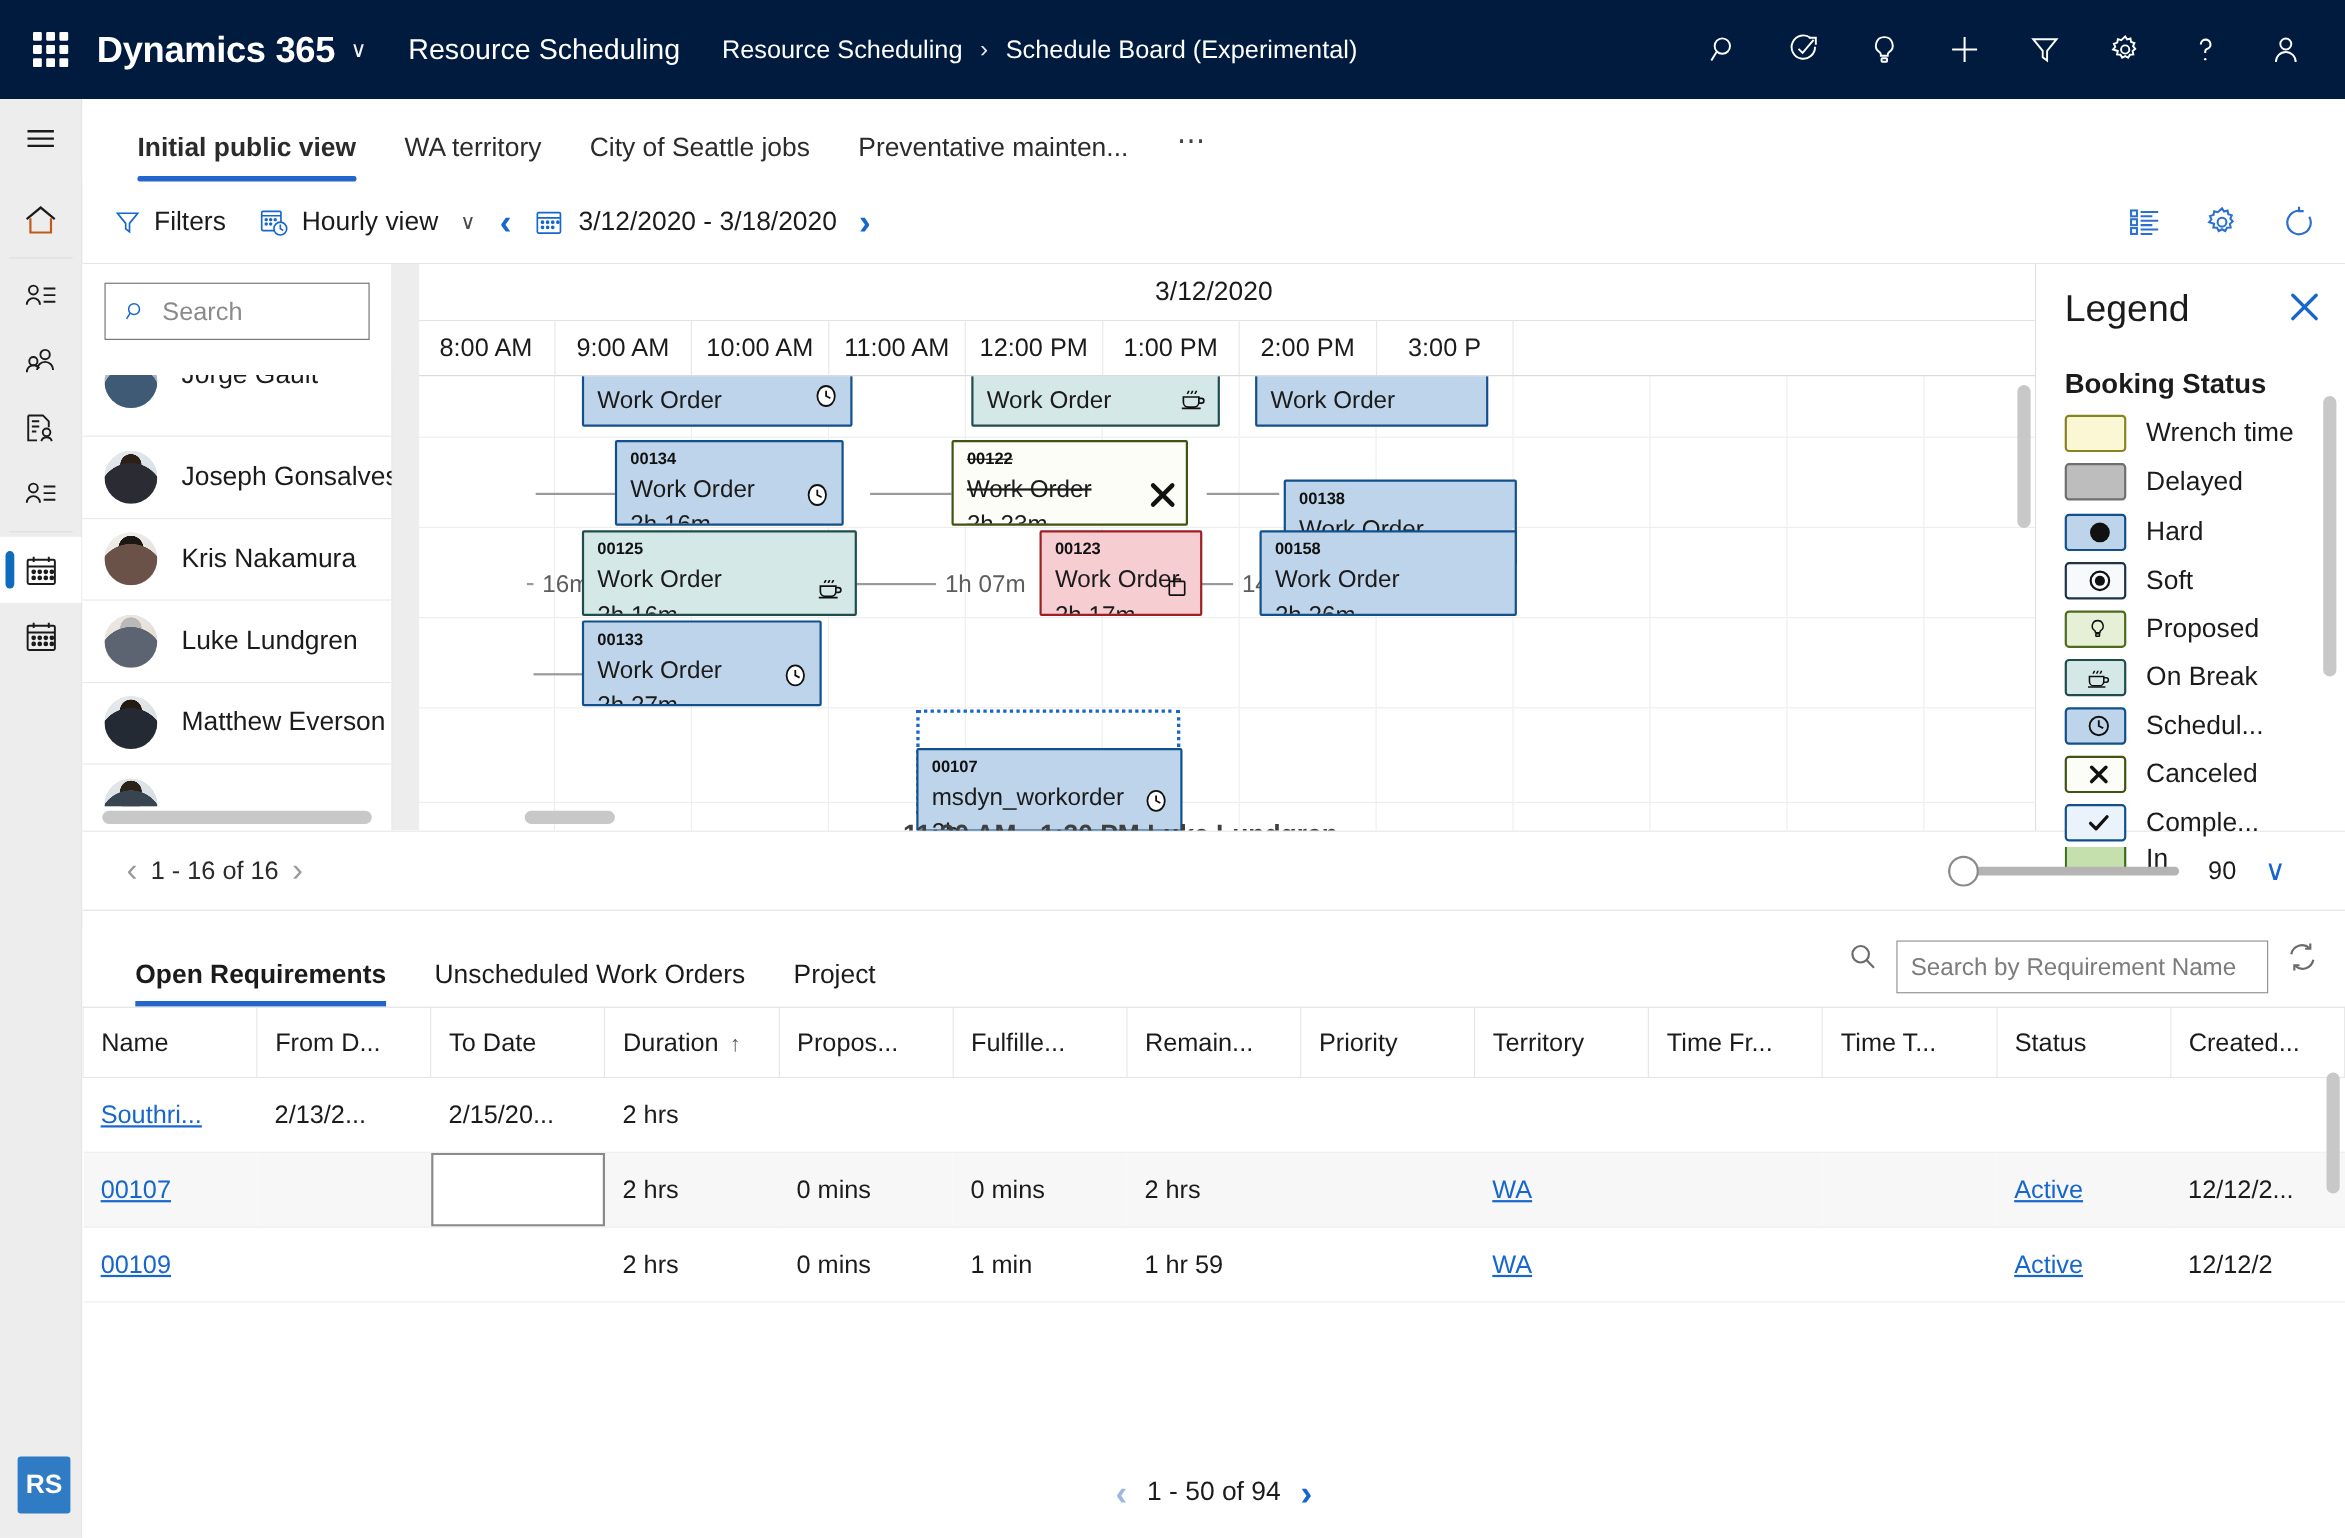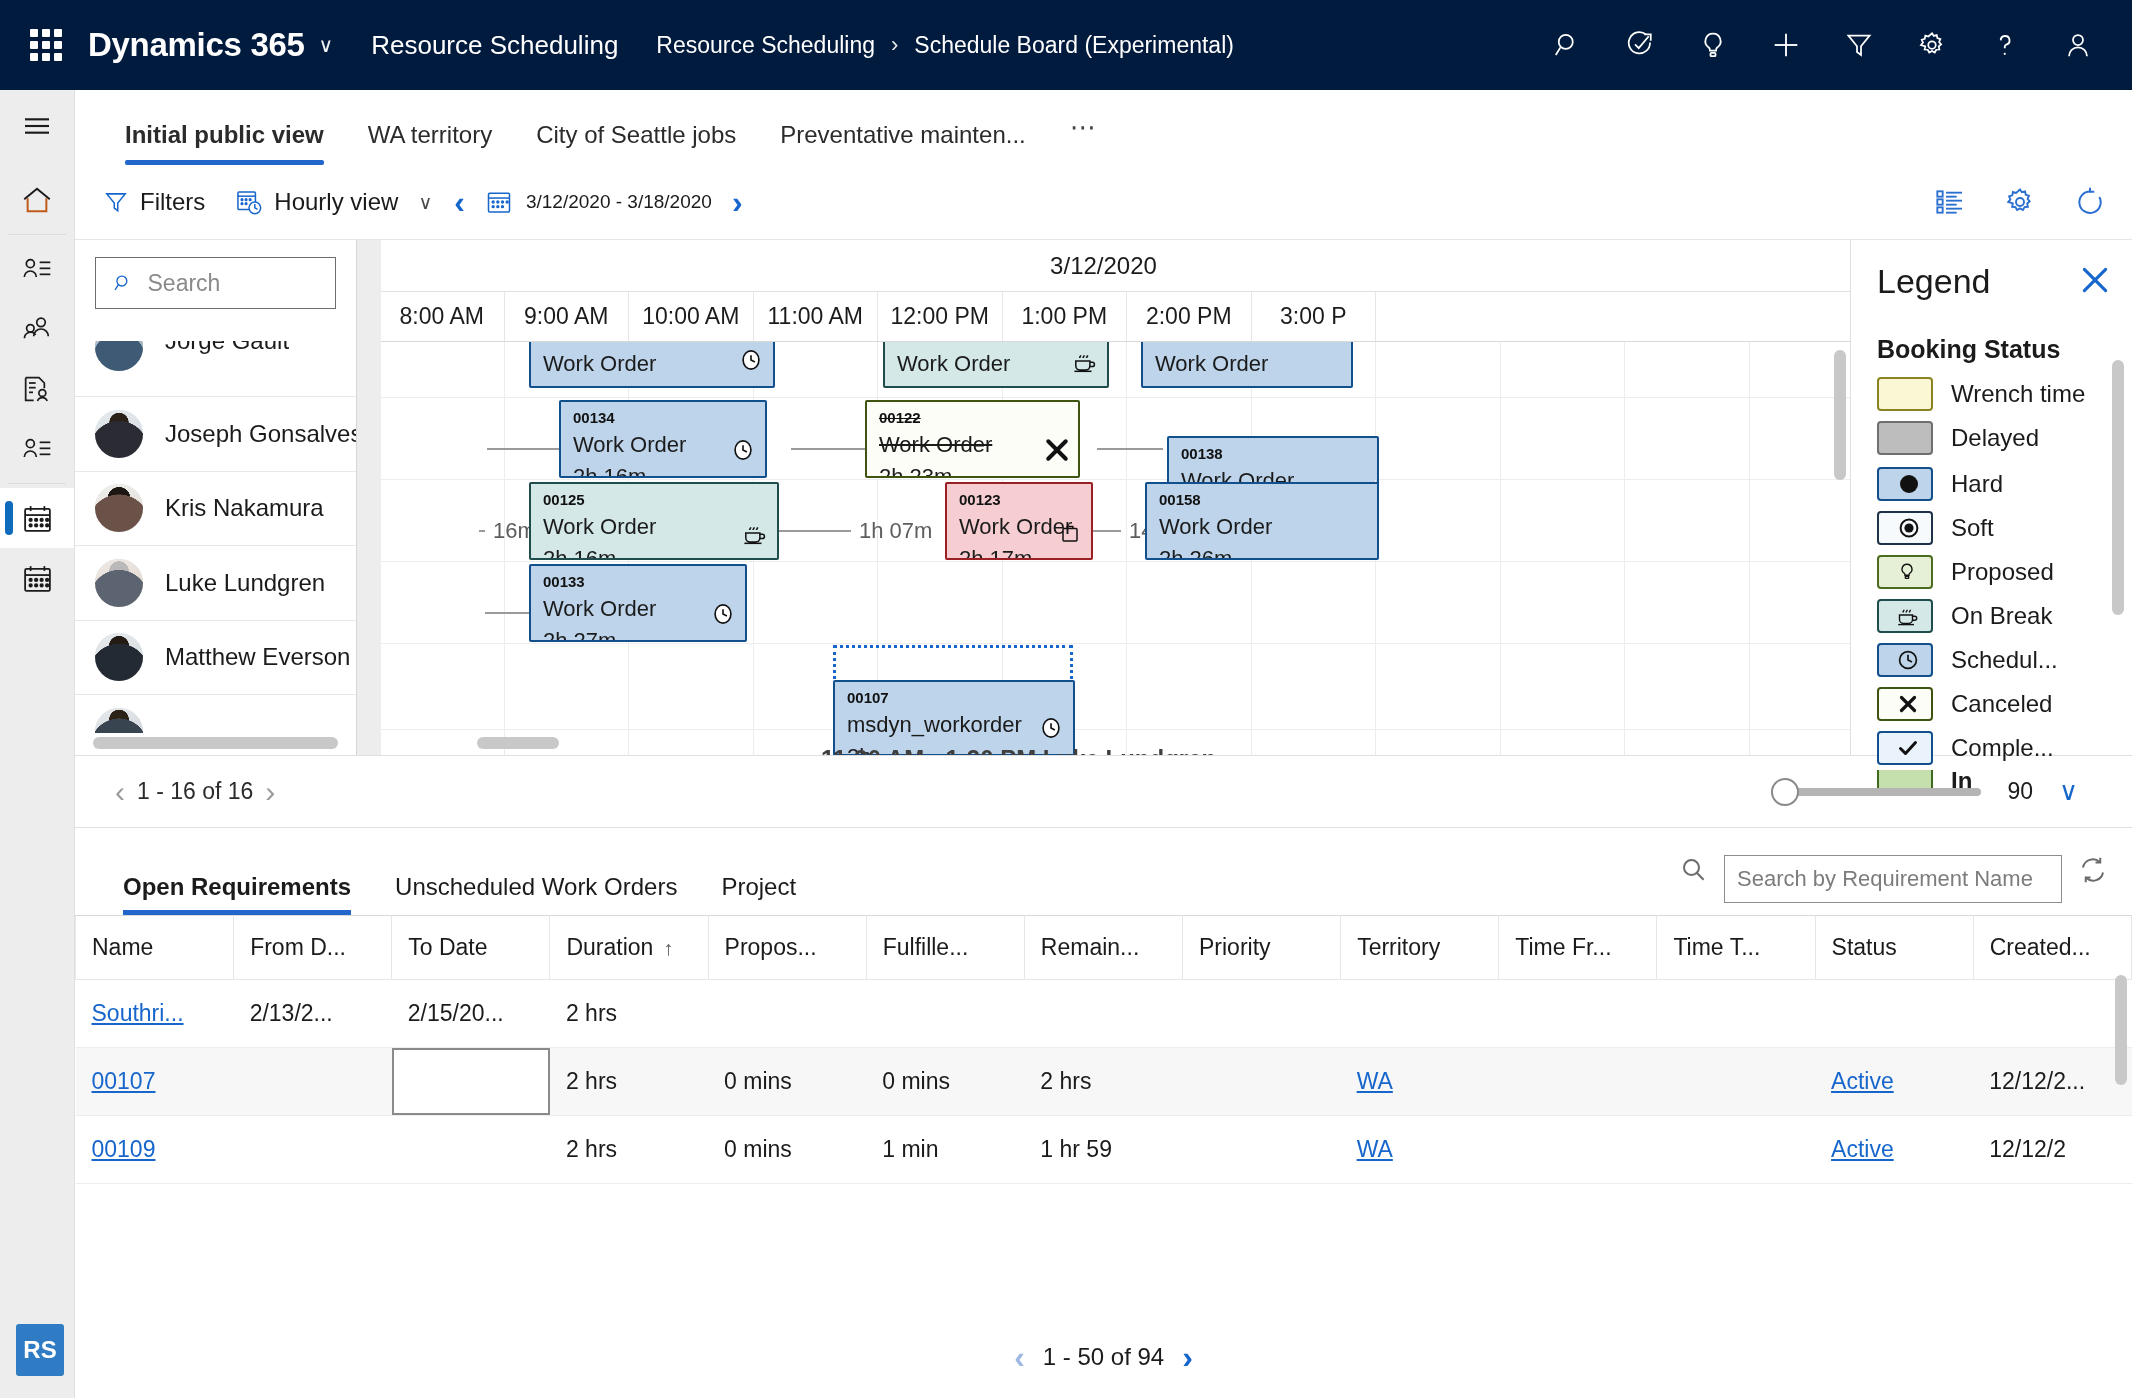--- a/index.html
+++ b/index.html
@@ -49,21 +49,21 @@
   .vtab.active{ font-weight:600; }
   .vtab.active::after{ content:""; position:absolute; left:22px; right:22px; bottom:0; height:5px; background:#2266cc; border-radius:2px;}
   .vtab.dots{ padding-bottom:22px; font-size:26px; color:#444; letter-spacing:2px;}
 
   
   #cmdbar{ height:75px; display:flex; align-items:center; padding:0 26px 0 28px; border-bottom:1px solid #e6e6e6;}
   .cmd{ display:flex; align-items:center; gap:11px; cursor:pointer; font-size:24px; color:#1b1b1b; margin-right:30px;}
   .cmd svg{ display:block; }
   .chev{ color:#4b4b4b; font-size:19px; margin-left:9px;}
   .navarrow{ color:#1766cc; font-size:32px; font-weight:700; cursor:pointer; padding:0 14px; line-height:1;}
-  #daterange{ display:flex; align-items:center; gap:13px; font-size:19px; cursor:pointer; margin:0 6px;}
+  #daterange{ display:flex; align-items:center; gap:13px; font-size:24px; cursor:pointer; margin:0 6px;}
   #cmdright{ margin-left:auto; display:flex; align-items:center; gap:38px; }
   #cmdright .ci{ cursor:pointer; display:flex; }
 
   
   #board{ position:relative; height:516px; display:flex; border-bottom:1px solid #e0e0e0;}
 
   
   #reslist{ width:282px; flex:0 0 282px; border-right:1px solid #d6d6d6; position:relative; background:#fff;}
   #searchwrap{ padding:17px 20px 16px 20px; }
   #searchbox{ height:52px; border:1px solid #6d6d6d; display:flex; align-items:center; gap:14px; padding:0 16px;}
@@ -753,21 +753,21 @@
         <div class="lgtxt">Canceled</div>
       </div>
       <div class="lgrow">
         <div class="swatch" style="background:#eaf3fc;border-color:#11508c;">
           <svg width="24" height="24" viewBox="0 0 24 24" fill="none" stroke="#111" stroke-width="3" stroke-linecap="round" stroke-linejoin="round" style="margin-left:6px;">
               <polyline points="4.5,12.5 9.5,17.5 19.5,6.5"></polyline>
             </svg>
         </div>
         <div class="lgtxt">Comple...</div>
       </div>
-      <div class="lgrow" style="overflow:hidden;height:22px;font-weight:bold;">
+      <div class="lgrow" style="overflow:hidden;height:22px;">
         <div class="swatch" style="background:#c5e0ad;border-color:#3f6b1e;"></div>
         <div class="lgtxt">In</div>
       </div>
       <div id="legscroll"></div>
     </div>
   </div>
 
   <div id="pager">
     <span class="pgarrow">‹</span>
     <span id="pgtext">1 - 16 of 16</span>

